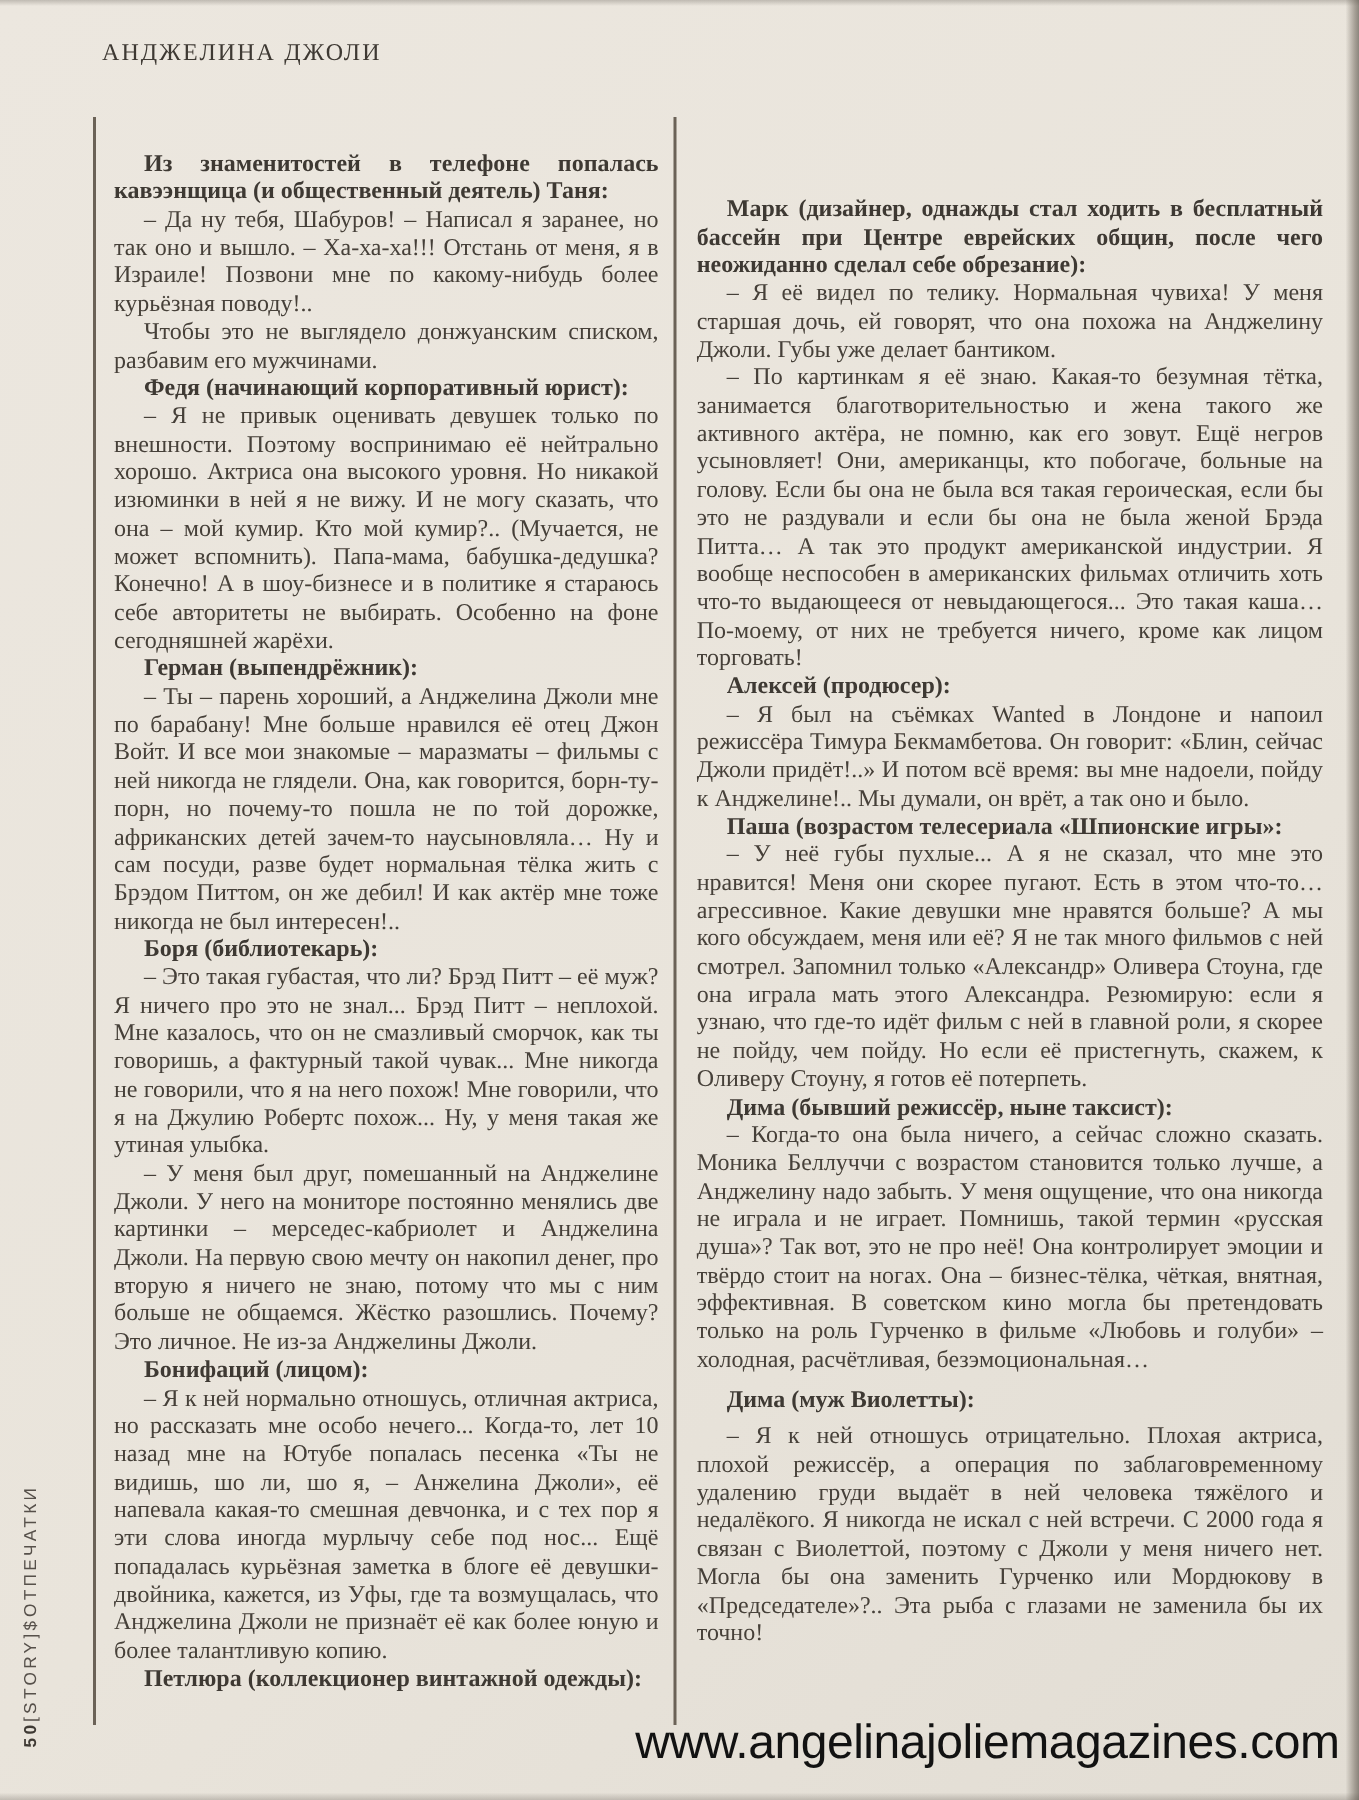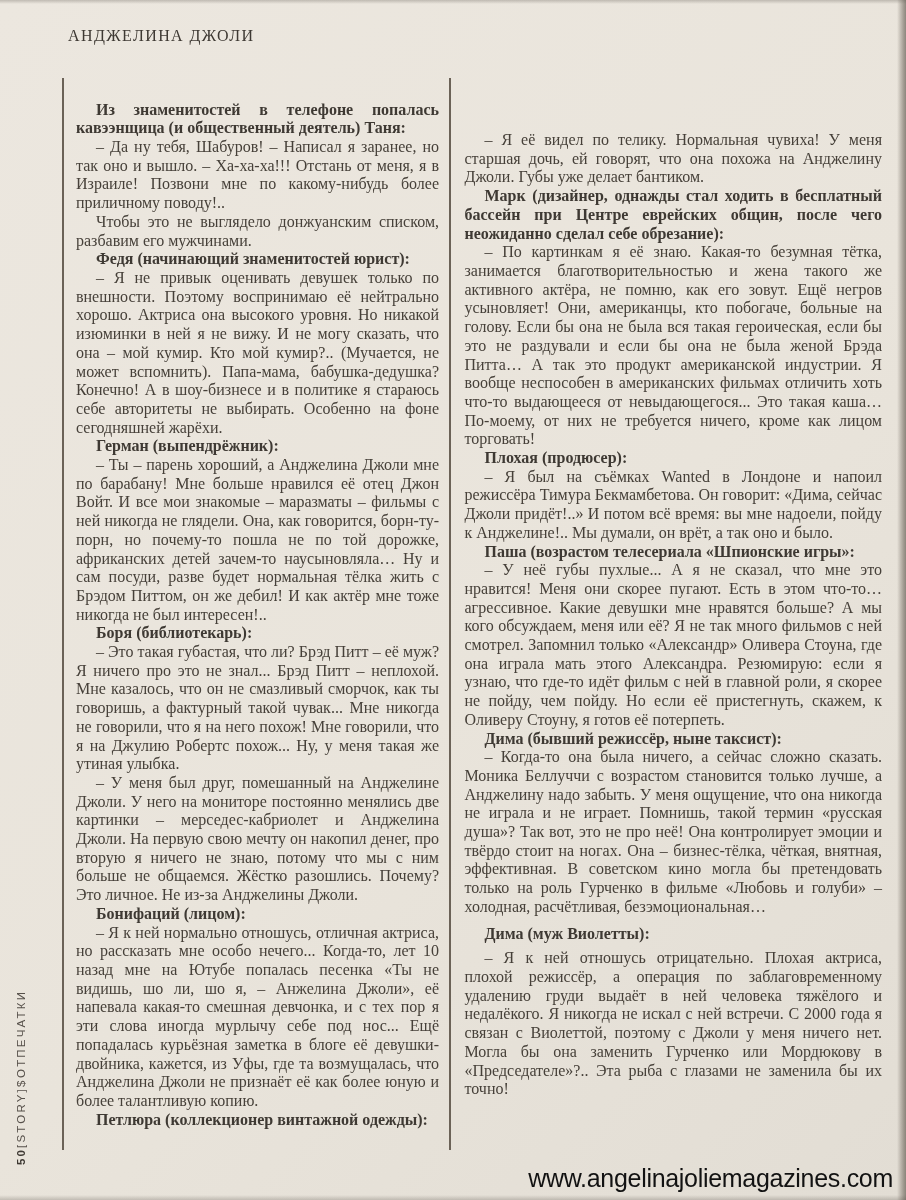--- a/index.html
+++ b/index.html
@@ -59,60 +59,60 @@
     writing-mode:vertical-rl;transform:rotate(180deg);
     font-family:"Liberation Sans","DejaVu Sans",sans-serif;
     font-size:11.5px;letter-spacing:2.2px;color:#56504a;
     display:flex;align-items:center;justify-content:flex-start;
     white-space:nowrap;
   }
   .sidebar-vertical .seg{margin-block-end:9px;}
   .sidebar-vertical .num{font-weight:bold;color:#3f3a34;}
 
   .watermark{
-    position:absolute;right:13px;bottom:7px;
+    position:absolute;right:13px;bottom:20px;
     font-family:"Liberation Sans","DejaVu Sans",sans-serif;
-    font-size:25px;letter-spacing:-0.3px;
+    font-size:32px;letter-spacing:-0.3px;
     color:var(--watermark);
   }
 </style>
 </head>
 <body>
 
 <div class="page">
   <div class="edge-top"></div>
   <div class="edge-right"></div>
   <div class="edge-bottom"></div>
 
   <div class="header-title">АНДЖЕЛИНА ДЖОЛИ</div>
 
   <div class="columns">
     <div class="vrule"></div>
     <div class="col col-left">
         <p class="para bold">Из знаменитостей в телефоне попалась кавээнщица (и общественный деятель) Таня:</p>
-        <p class="para">– Да ну тебя, Шабуров! – Написал я заранее, но так оно и вышло. – Ха-ха-ха!!! Отстань от меня, я в Израиле! Позвони мне по какому-нибудь более приличному поводу!..</p>
+        <p class="para">– Да ну тебя, Шабуров! – Написал я заранее, но так оно и вышло. – Ха-ха-ха!!! Отстань от меня, я в Израиле! Позвони мне по какому-нибудь более курьёзная поводу!..</p>
         <p class="para">Чтобы это не выглядело донжуанским списком, разбавим его мужчинами.</p>
-        <p class="para bold">Федя (начинающий знаменитостей юрист):</p>
+        <p class="para bold">Федя (начинающий корпоративный юрист):</p>
         <p class="para">– Я не привык оценивать девушек только по внешности. Поэтому воспринимаю её нейтрально хорошо. Актриса она высокого уровня. Но никакой изюминки в ней я не вижу. И не могу сказать, что она – мой кумир. Кто мой кумир?.. (Мучается, не может вспомнить). Папа-мама, бабушка-дедушка? Конечно! А в шоу-бизнесе и в политике я стараюсь себе авторитеты не выбирать. Особенно на фоне сегодняшней жарёхи.</p>
         <p class="para bold">Герман (выпендрёжник):</p>
         <p class="para">– Ты – парень хороший, а Анджелина Джоли мне по барабану! Мне больше нравился её отец Джон Войт. И все мои знакомые – маразматы – фильмы с ней никогда не глядели. Она, как говорится, борн-ту-порн, но почему-то пошла не по той дорожке, африканских детей зачем-то наусыновляла… Ну и сам посуди, разве будет нормальная тёлка жить с Брэдом Питтом, он же дебил! И как актёр мне тоже никогда не был интересен!..</p>
         <p class="para bold">Боря (библиотекарь):</p>
         <p class="para">– Это такая губастая, что ли? Брэд Питт – её муж? Я ничего про это не знал... Брэд Питт – неплохой. Мне казалось, что он не смазливый сморчок, как ты говоришь, а фактурный такой чувак... Мне никогда не говорили, что я на него похож! Мне говорили, что я на Джулию Робертс похож... Ну, у меня такая же утиная улыбка.</p>
         <p class="para">– У меня был друг, помешанный на Анджелине Джоли. У него на мониторе постоянно менялись две картинки – мерседес-кабриолет и Анджелина Джоли. На первую свою мечту он накопил денег, про вторую я ничего не знаю, потому что мы с ним больше не общаемся. Жёстко разошлись. Почему? Это личное. Не из-за Анджелины Джоли.</p>
         <p class="para bold">Бонифаций (лицом):</p>
         <p class="para">– Я к ней нормально отношусь, отличная актриса, но рассказать мне особо нечего... Когда-то, лет 10 назад мне на Ютубе попалась песенка «Ты не видишь, шо ли, шо я, – Анжелина Джоли», её напевала какая-то смешная девчонка, и с тех пор я эти слова иногда мурлычу себе под нос... Ещё попадалась курьёзная заметка в блоге её девушки-двойника, кажется, из Уфы, где та возмущалась, что Анджелина Джоли не признаёт её как более юную и более талантливую копию.</p>
         <p class="para bold">Петлюра (коллекционер винтажной одежды):</p>
       </div>
     <div class="vrule center"></div>
     <div class="col col-right">
+        <p class="para bold">Марк (дизайнер, однажды стал ходить в бесплатный бассейн при Центре еврейских общин, после чего неожиданно сделал себе обрезание):</p>
         <p class="para">– Я её видел по телику. Нормальная чувиха! У меня старшая дочь, ей говорят, что она похожа на Анджелину Джоли. Губы уже делает бантиком.</p>
-        <p class="para bold">Марк (дизайнер, однажды стал ходить в бесплатный бассейн при Центре еврейских общин, после чего неожиданно сделал себе обрезание):</p>
         <p class="para">– По картинкам я её знаю. Какая-то безумная тётка, занимается благотворительностью и жена такого же активного актёра, не помню, как его зовут. Ещё негров усыновляет! Они, американцы, кто побогаче, больные на голову. Если бы она не была вся такая героическая, если бы это не раздували и если бы она не была женой Брэда Питта… А так это продукт американской индустрии. Я вообще неспособен в американских фильмах отличить хоть что-то выдающееся от невыдающегося... Это такая каша… По-моему, от них не требуется ничего, кроме как лицом торговать!</p>
-        <p class="para bold">Плохая (продюсер):</p>
-        <p class="para">– Я был на съёмках Wanted в Лондоне и напоил режиссёра Тимура Бекмамбетова. Он говорит: «Дима, сейчас Джоли придёт!..» И потом всё время: вы мне надоели, пойду к Анджелине!.. Мы думали, он врёт, а так оно и было.</p>
+        <p class="para bold">Алексей (продюсер):</p>
+        <p class="para">– Я был на съёмках Wanted в Лондоне и напоил режиссёра Тимура Бекмамбетова. Он говорит: «Блин, сейчас Джоли придёт!..» И потом всё время: вы мне надоели, пойду к Анджелине!.. Мы думали, он врёт, а так оно и было.</p>
         <p class="para bold">Паша (возрастом телесериала «Шпионские игры»:</p>
         <p class="para">– У неё губы пухлые... А я не сказал, что мне это нравится! Меня они скорее пугают. Есть в этом что-то… агрессивное. Какие девушки мне нравятся больше? А мы кого обсуждаем, меня или её? Я не так много фильмов с ней смотрел. Запомнил только «Александр» Оливера Стоуна, где она играла мать этого Александра. Резюмирую: если я узнаю, что где-то идёт фильм с ней в главной роли, я скорее не пойду, чем пойду. Но если её пристегнуть, скажем, к Оливеру Стоуну, я готов её потерпеть.</p>
         <p class="para bold">Дима (бывший режиссёр, ныне таксист):</p>
         <p class="para">– Когда-то она была ничего, а сейчас сложно сказать. Моника Беллуччи с возрастом становится только лучше, а Анджелину надо забыть. У меня ощущение, что она никогда не играла и не играет. Помнишь, такой термин «русская душа»? Так вот, это не про неё! Она контролирует эмоции и твёрдо стоит на ногах. Она – бизнес-тёлка, чёткая, внятная, эффективная. В советском кино могла бы претендовать только на роль Гурченко в фильме «Любовь и голуби» – холодная, расчётливая, безэмоциональная…</p>
         <p class="para bold spaced">Дима (муж Виолетты):</p>
         <p class="para">– Я к ней отношусь отрицательно. Плохая актриса, плохой режиссёр, а операция по заблаговременному удалению груди выдаёт в ней человека тяжёлого и недалёкого. Я никогда не искал с ней встречи. С 2000 года я связан с Виолеттой, поэтому с Джоли у меня ничего нет. Могла бы она заменить Гурченко или Мордюкову в «Председателе»?.. Эта рыба с глазами не заменила бы их точно!</p>
       </div>
   </div>
 
   <div class="sidebar-vertical">

